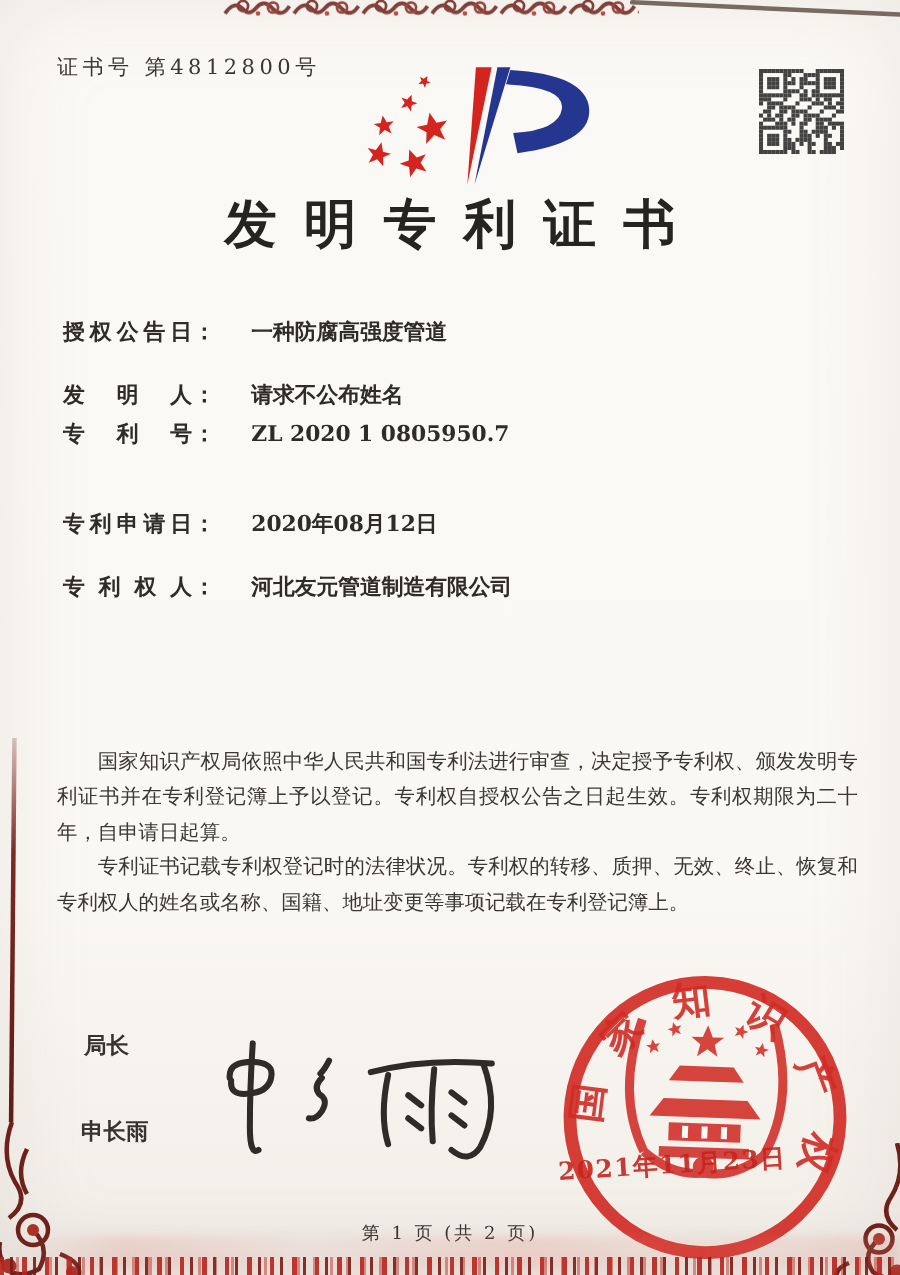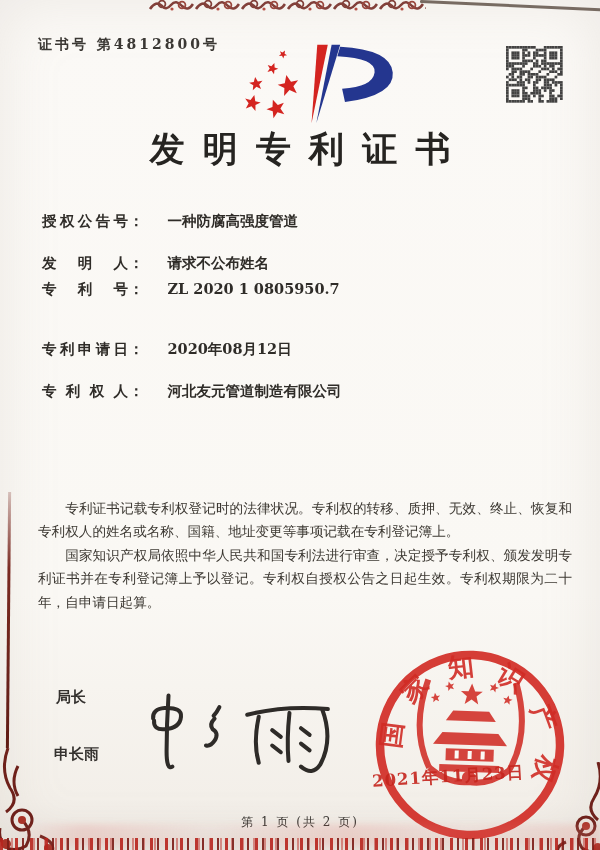--- a/index.html
+++ b/index.html
@@ -4,21 +4,21 @@
 <style>
   html,body{margin:0;padding:0;background:#d8d4cf;}
   .page{
     position:relative;width:600px;height:850px;overflow:hidden;
     background:linear-gradient(180deg,#fbf9f6 0%,#faf8f4 70%,#f3efe9 94%,#ece7e1 100%);
     font-family:"DejaVu Serif","Liberation Serif",serif;
     box-shadow:inset 0 0 60px rgba(170,158,148,.18);
   }
   .abs{position:absolute;}
   
-  .cert-no{left:38px;top:36px;font-size:14px;letter-spacing:3px;color:#3a3733;font-weight:700;}
+  .cert-no{left:38px;top:36px;font-size:14px;letter-spacing:3px;color:#3a3733;font-weight:400;}
   .logo{left:228px;top:40px;width:190px;height:86px;}
   .qr{left:506px;top:46px;width:57px;height:57px;opacity:.88;}
   .title{left:0;top:126px;width:600px;text-align:center;font-size:35px;font-weight:700;
          color:#262421;letter-spacing:.52em;text-indent:.52em;}
   
   .row{left:42px;height:22px;font-size:14.5px;color:#2f2c28;white-space:nowrap;}
   .flabel{display:inline-block;width:86px;text-align:justify;text-align-last:justify;font-weight:700;vertical-align:top;}
   .colon{font-weight:700;margin-left:1px;}
   .fvalue{margin-left:24px;font-weight:700;}
   .pair2{position:absolute;left:273px;top:0;}
@@ -346,38 +346,38 @@
         <rect x="35.1" y="54.0" width="2.7" height="2.7" fill="#2a2a2a"></rect>
         <rect x="40.5" y="54.0" width="2.7" height="2.7" fill="#2a2a2a"></rect>
         <rect x="43.2" y="54.0" width="2.7" height="2.7" fill="#2a2a2a"></rect>
         <rect x="45.9" y="54.0" width="2.7" height="2.7" fill="#2a2a2a"></rect>
         <rect x="48.6" y="54.0" width="2.7" height="2.7" fill="#2a2a2a"></rect>
       </svg></div>
 
   <div class="abs title">发明专利证书</div>
 
   <div class="abs row" style="top:212px">
-    <span class="flabel">授权公告号</span><span class="colon">：</span><span class="fvalue">一种防腐高强度管道</span>
+    <span class="flabel">授权公告日</span><span class="colon">：</span><span class="fvalue">一种防腐高强度管道</span>
   </div>
   <div class="abs row" style="top:254px">
     <span class="flabel">发明人</span><span class="colon">：</span><span class="fvalue">请求不公布姓名</span>
   </div>
   <div class="abs row" style="top:280px">
     <span class="flabel">专利号</span><span class="colon">：</span><span class="fvalue">ZL 2020 1 0805950.7</span>
   </div>
   <div class="abs row" style="top:340px">
     <span class="flabel">专利申请日</span><span class="colon">：</span><span class="fvalue">2020年08月12日</span>
   </div>
   <div class="abs row" style="top:382px">
     <span class="flabel">专利权人</span><span class="colon">：</span><span class="fvalue">河北友元管道制造有限公司</span>
   </div>
 
   <div class="abs body-text">
+    <p>国家知识产权局依照中华人民共和国专利法进行审查，决定授予专利权、颁发发明专利证书并在专利登记簿上予以登记。专利权自授权公告之日起生效。专利权期限为二十年，自申请日起算。</p>
     <p>专利证书记载专利权登记时的法律状况。专利权的转移、质押、无效、终止、恢复和专利权人的姓名或名称、国籍、地址变更等事项记载在专利登记簿上。</p>
-    <p>国家知识产权局依照中华人民共和国专利法进行审查，决定授予专利权、颁发发明专利证书并在专利登记簿上予以登记。专利权自授权公告之日起生效。专利权期限为二十年，自申请日起算。</p>
   </div>
 
   <div class="abs sig-title">局长</div>
   <div class="abs sig-name">申长雨</div>
   <svg class="abs sig-svg" viewBox="0 0 210 100">
     <g fill="none" stroke="#2e2b28" stroke-width="4.2" stroke-linecap="round" stroke-linejoin="round">
       <path d="M14,34 Q13,24 26,23 Q44,22 43,32 Q42,44 26,45 Q14,46 15,36"></path>
       <path d="M30,10 Q28,40 28,68 Q28,88 34,84"></path>
       <path d="M78,34 Q72,40 76,45 Q83,49 78,57 Q74,63 69,62"></path>
       <path d="M83,22 Q80,28 77,31"></path>

